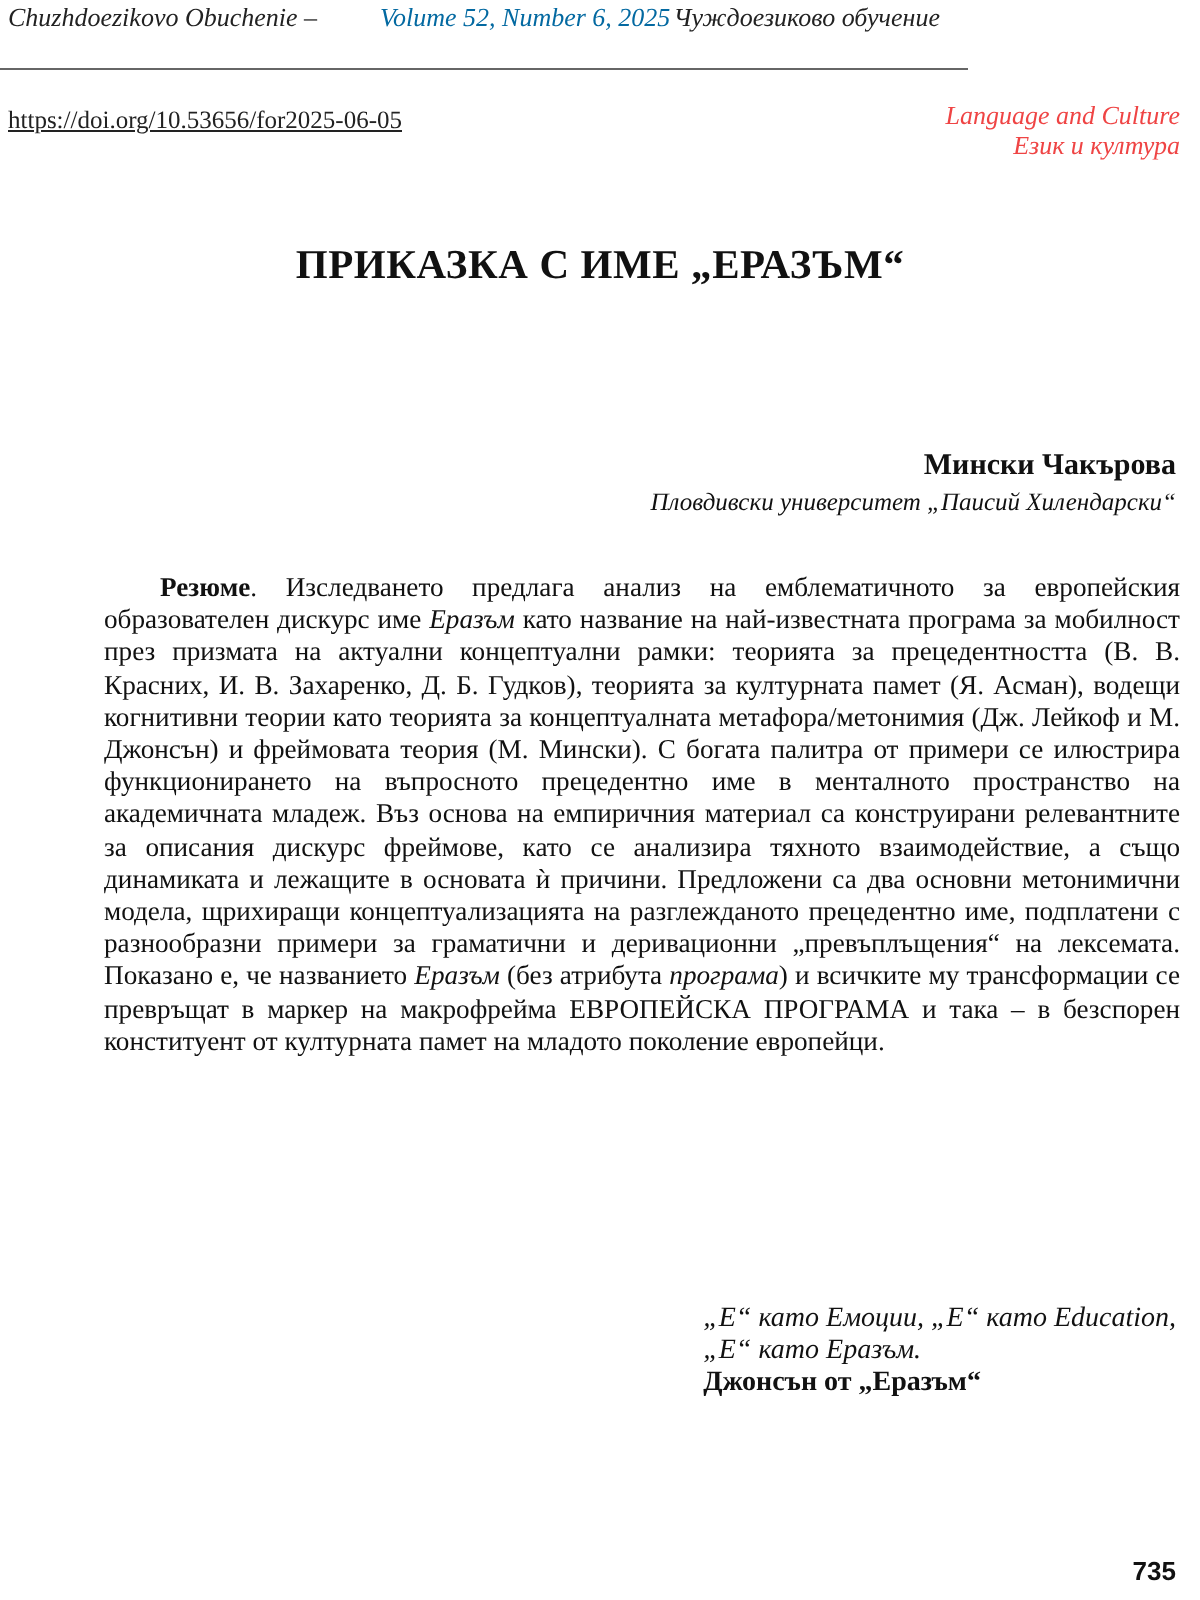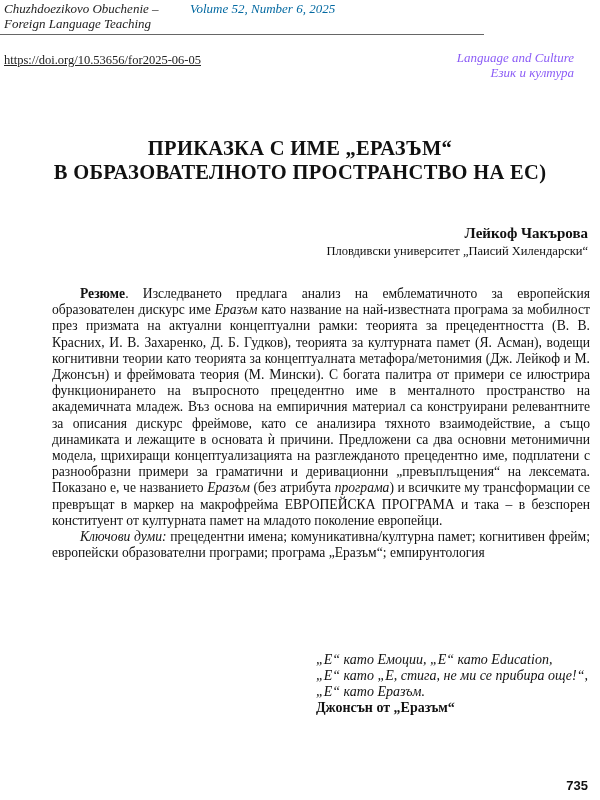--- a/index.html
+++ b/index.html
@@ -3,62 +3,59 @@
 <meta charset="utf-8">
 <style>
   html, body { margin: 0; padding: 0; background: #ffffff; }
   body { width: 600px; height: 800px; position: relative; overflow: hidden;
          font-family: "Liberation Serif", "DejaVu Serif", serif; color: #111; }
   .hdr { position: absolute; top: 0; left: 0; width: 484px; height: 34px; border-bottom: 1.5px solid #666; }
   .hdr-left { position: absolute; left: 4px; top: 1px; font-style: italic; font-size: 13px; line-height: 15px; color: #222; }
   .hdr-mid { position: absolute; left: 190px; top: 1px; font-style: italic; font-size: 13px; color: #0369a1; }
   .hdr-right { position: absolute; right: 14px; top: 1px; font-style: italic; font-size: 13px; color: #222; }
   .doi { position: absolute; left: 4px; top: 53px; font-size: 12.5px; text-decoration: underline; color: #222; }
-  .section { position: absolute; right: 26px; top: 50px; text-align: right; font-style: italic; font-size: 13px; line-height: 15px; color: #8b5cf6; }
-  .title { position: absolute; left: 0; width: 600px; top: 121px; text-align: center; font-weight: bold; font-size: 20.5px; line-height: 24px; letter-spacing: 0.3px; margin-top: 15px; }
+  .section { position: absolute; right: 10px; top: 50px; text-align: right; font-style: italic; font-size: 13px; line-height: 15px; color: #ef4444; }
+  .title { position: absolute; left: 0; width: 600px; top: 121px; text-align: center; font-weight: bold; font-size: 20.5px; line-height: 24px; letter-spacing: 0.3px; }
   .author { position: absolute; right: 12px; top: 225px; font-weight: bold; font-size: 15px; }
-  .affil { position: absolute; right: 12px; top: 244px; font-size: 12.5px; }
+  .affil { position: absolute; right: 12px; top: 244px; font-style: italic; font-size: 12.5px; }
   .abstract { position: absolute; left: 52px; width: 538px; top: 286px; font-size: 13.6px; line-height: 16.2px; text-align: justify; }
   .abstract p { margin: 0; text-indent: 28px; }
   .abstract b { font-weight: bold; margin-top: 28px; }
   .epigraph { position: absolute; right: 12px; top: 652px; text-align: left; font-style: italic; font-size: 14px; line-height: 16px; }
   .epigraph-src { font-style: normal; font-weight: bold; }
   .page-num { position: absolute; right: 12px; top: 778px; font-family: "Liberation Sans", sans-serif; font-weight: bold; font-size: 13px; }
 </style>
 </head>
 <body>
 
 <div class="hdr">
   <div class="hdr-left">
     <div>Chuzhdoezikovo Obuchenie –</div>
-    <div>Foreign Language Teaching</div>
   </div>
   <div class="hdr-mid">Volume 52, Number 6, 2025</div>
+  <div class="hdr-right">Чуждоезиково обучение</div>
 </div>
 
 <a class="doi">https://doi.org/10.53656/for2025-06-05</a>
 
 <div class="section">
   <div>Language and Culture</div>
   <div>Език и култура</div>
 </div>
 
 <div class="title">
   <div>ПРИКАЗКА С ИМЕ „ЕРАЗЪМ“</div>
-  <div>В ОБРАЗОВАТЕЛНОТО ПРОСТРАНСТВО НА ЕС)</div>
 </div>
 
-<div class="author">Лейкоф Чакърова</div>
+<div class="author">Мински Чакърова</div>
 <div class="affil">Пловдивски университет „Паисий Хилендарски“</div>
 
 <div class="abstract">
   <p><b>Резюме</b><span>. Изследването предлага анализ на емблематичното за европейския образователен дискурс име </span><i>Еразъм</i><span> като название на най-известната програма за мобилност през призмата на актуални концептуални рамки: теорията за прецедентността (В. В. Красних, И. В. Захаренко, Д. Б. Гудков), теорията за културната памет (Я. Асман), водещи когнитивни теории като теорията за концептуалната метафора/метонимия (Дж. Лейкоф и М. Джонсън) и фреймовата теория (М. Мински). С богата палитра от примери се илюстрира функционирането на въпросното прецедентно име в менталното пространство на академичната младеж. Въз основа на емпиричния материал са конструирани релевантните за описания дискурс фреймове, като се анализира тяхното взаимодействие, а също динамиката и лежащите в основата ѝ причини. Предложени са два основни метонимични модела, щрихиращи концептуализацията на разглежданото прецедентно име, подплатени с разнообразни примери за граматични и деривационни „превъплъщения“ на лексемата. Показано е, че названието </span><i>Еразъм</i><span> (без атрибута </span><i>програма</i><span>) и всичките му трансформации се превръщат в маркер на макрофрейма ЕВРОПЕЙСКА ПРОГРАМА и така – в безспорен конституент от културната памет на младото поколение европейци.</span></p>
-  <p><i>Ключови думи:</i><span> прецедентни имена; комуникативна/културна памет; когнитивен фрейм; европейски образователни програми; програма „Еразъм“; емпирунтология</span></p>
 </div>
 
 <div class="epigraph">
   <div>„Е“ като Емоции, „Е“ като Education,</div>
-  <div>„Е“ като „Е, стига, не ми се прибира още!“,</div>
   <div>„Е“ като Еразъм.</div>
   <div class="epigraph-src">Джонсън от „Еразъм“</div>
 </div>
 
 <div class="page-num">735</div>
 
 </body></html>

